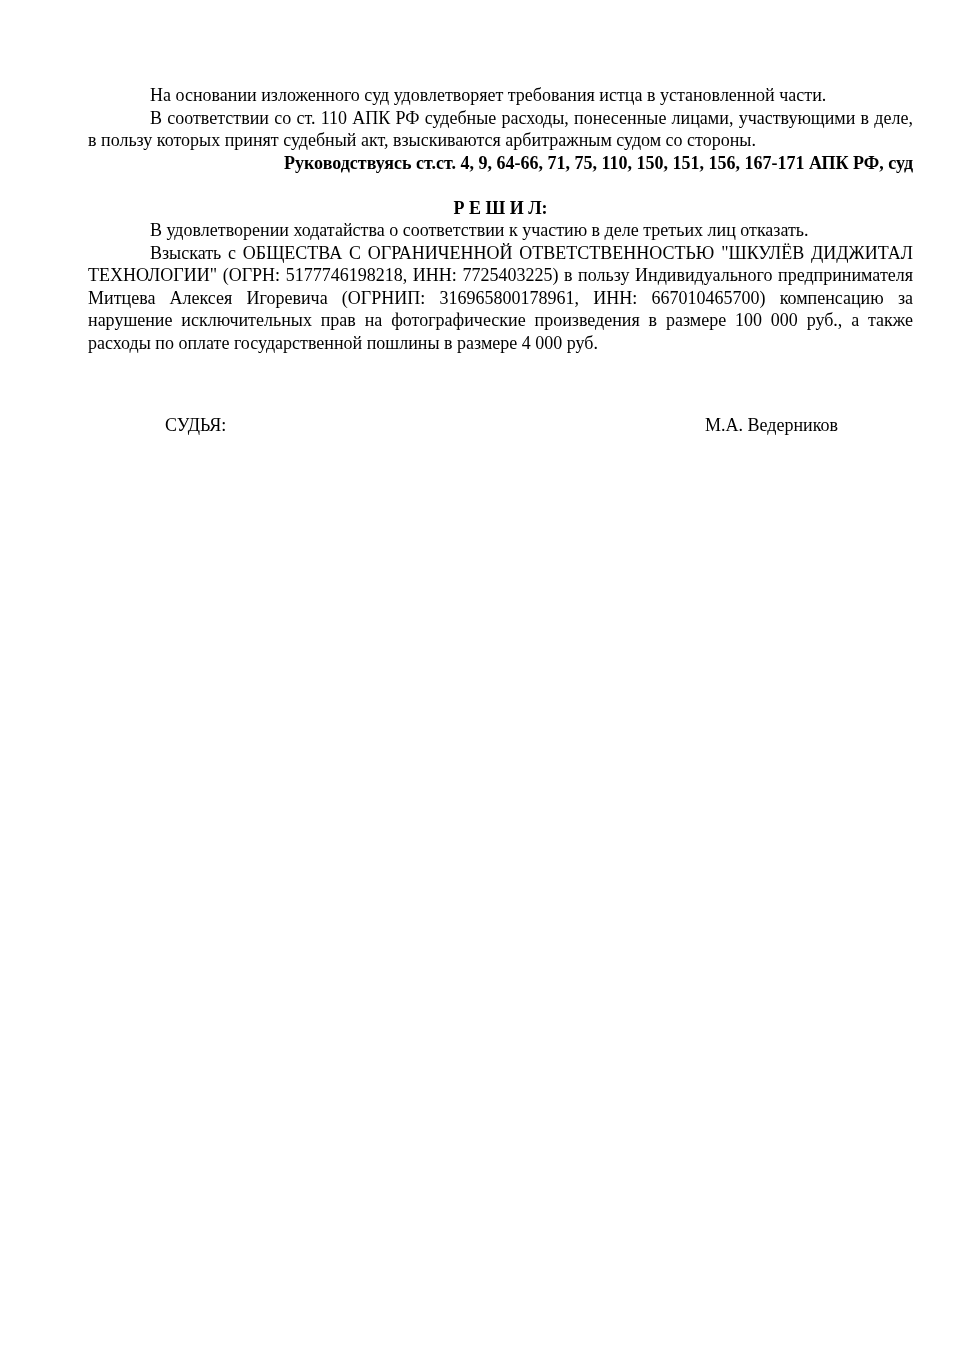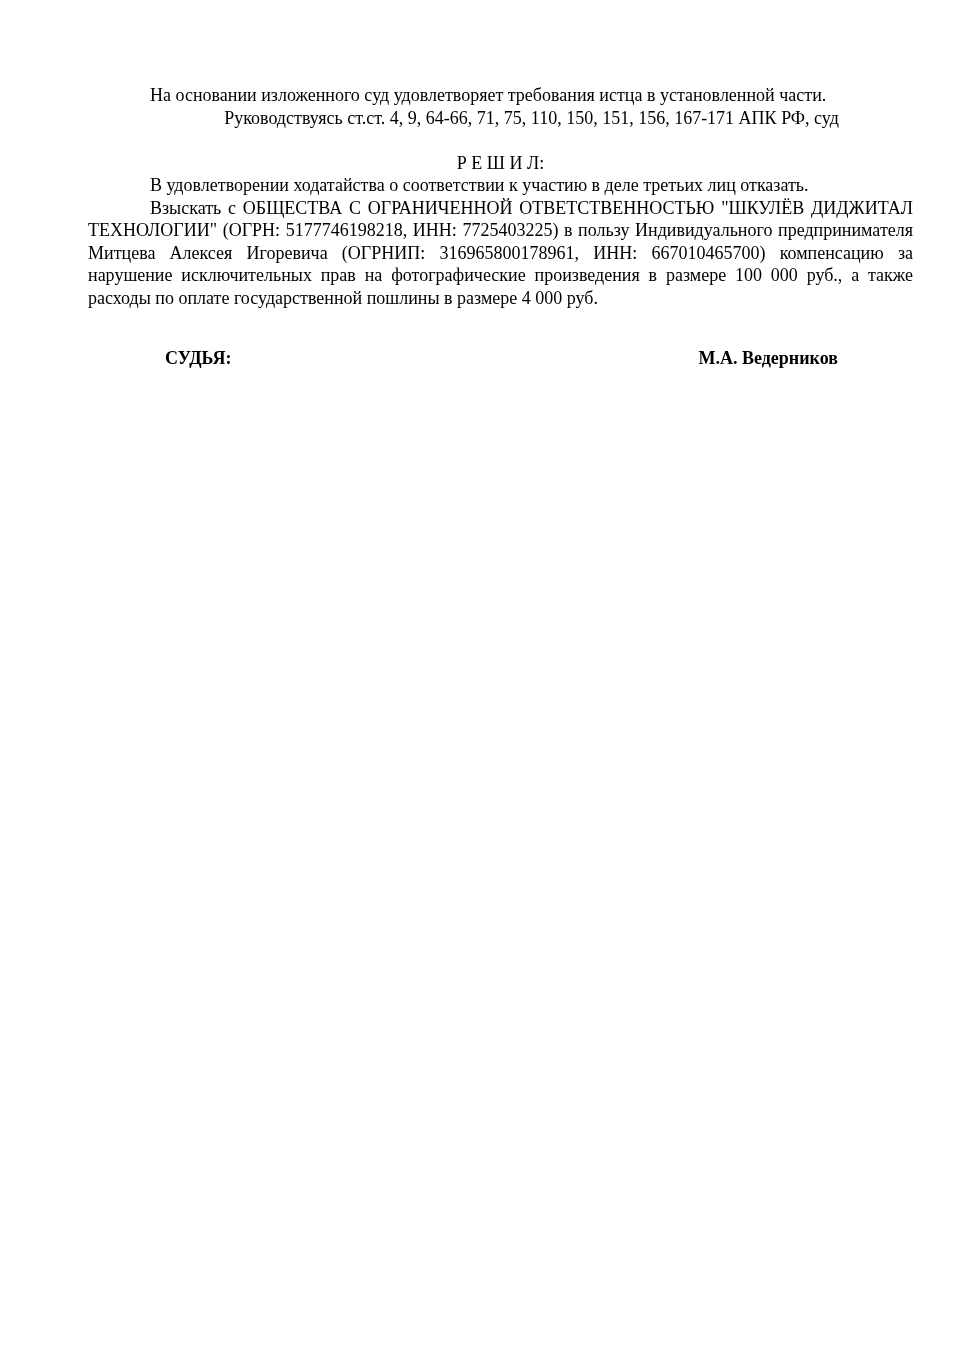--- a/index.html
+++ b/index.html
@@ -24,48 +24,50 @@
     top: 84px;
     width: 825px;
   }
   .content p {
     margin: 0;
     padding: 0;
     text-indent: 62px;
     text-align: justify;
   }
   p.single-line {
-    text-align: center;
+    text-align: right;
+    font-weight: bold;
   }
   .blank-line {
     height: 22.5px;
   }
   .heading {
-    font-weight: normal;
+    font-weight: bold;
     text-align: center !important;
     text-indent: 0 !important;
   }
   .signature-row {
     display: flex;
     justify-content: space-between;
     align-items: flex-end;
-    font-weight: bold;
-    margin-top: 38px;
+    font-weight: normal;
+    margin-top: 60px;
     padding-left: 77px;
     padding-right: 75px;
   }
 </style>
 </head>
 <body>
 
 <div class="page">
   <div class="content">
 
     <p>На основании изложенного суд удовлетворяет требования истца в установленной части.</p>
 
+    <p>В соответствии со ст. 110 АПК РФ судебные расходы, понесенные лицами, участвующими в деле, в пользу которых принят судебный акт, взыскиваются арбитражным судом со стороны.</p>
 
     <p class="single-line">Руководствуясь ст.ст. 4, 9, 64-66, 71, 75, 110, 150, 151, 156, 167-171 АПК РФ, суд</p>
 
     <div class="blank-line"></div>
 
     <p class="heading">Р Е Ш И Л:</p>
 
     <p>В удовлетворении ходатайства о соответствии к участию в деле третьих лиц отказать.</p>
 
     <p>Взыскать с ОБЩЕСТВА С ОГРАНИЧЕННОЙ ОТВЕТСТВЕННОСТЬЮ "ШКУЛЁВ ДИДЖИТАЛ ТЕХНОЛОГИИ" (ОГРН: 5177746198218, ИНН: 7725403225) в пользу Индивидуального предпринимателя Митцева Алексея Игоревича (ОГРНИП: 316965800178961, ИНН: 667010465700) компенсацию за нарушение исключительных прав на фотографические произведения в размере 100 000 руб., а также расходы по оплате государственной пошлины в размере 4 000 руб.</p>

